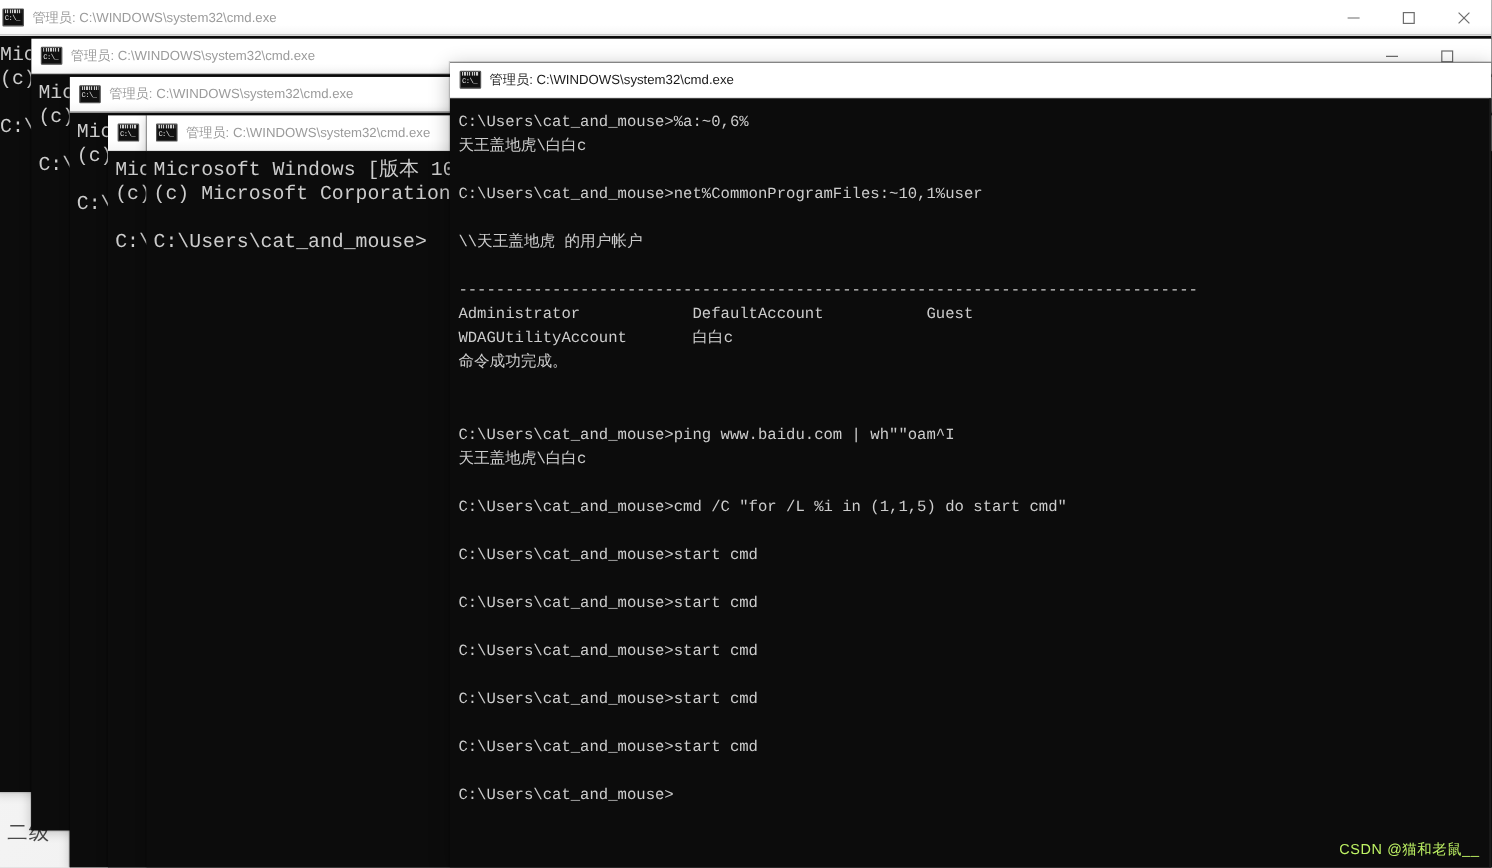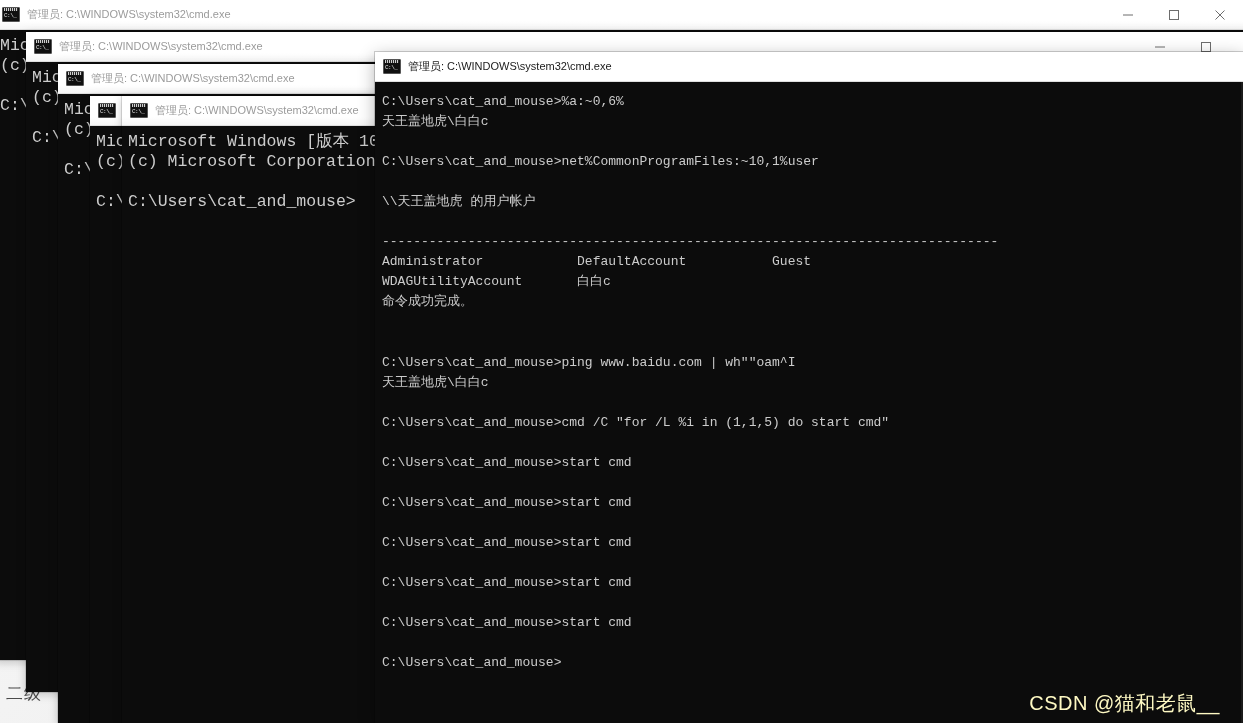--- a/index.html
+++ b/index.html
@@ -126,24 +126,24 @@
   }
   .term-main {
     font-size: 13px;
     line-height: 20.05px;
     padding: 10px 0 0 7px;
   }
 
   
   .watermark {
     position: absolute;
-    right: 23px;
+    right: 10px;
     bottom: 6px;
-    color: #fef9c3;
-    font-size: 20px;
+    color: #bef264;
+    font-size: 12px;
     font-family: "Liberation Sans", sans-serif;
     letter-spacing: 0.5px;
     pointer-events: none;
   }
   .scroll-edge {
     position: absolute;
     top: 30px; bottom: 0; right: 0;
     width: 2px;
     background: #1b1b1b;
   }

